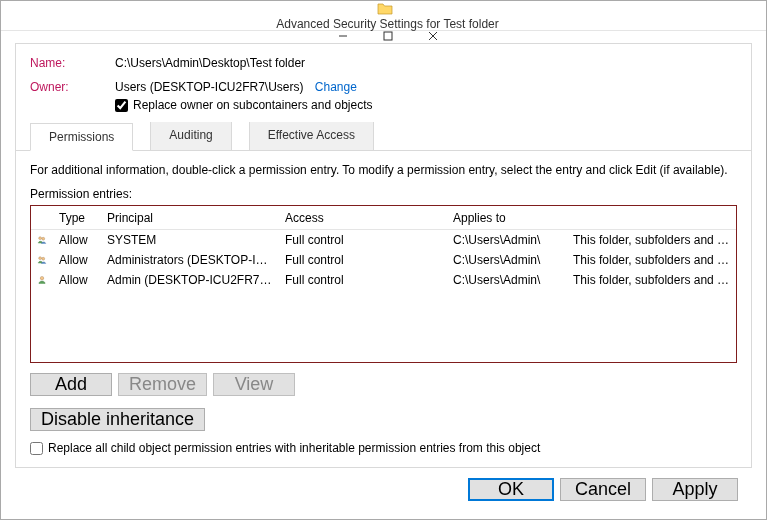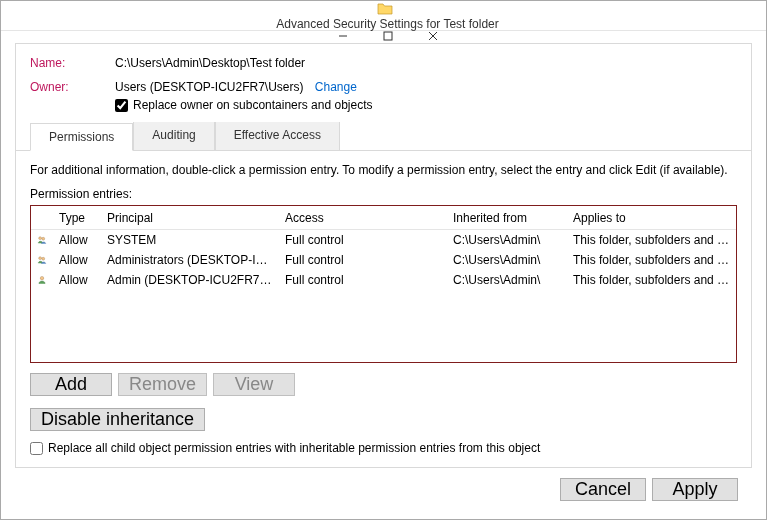--- a/index.html
+++ b/index.html
@@ -57,21 +57,21 @@
     margin-top: 10px;
     margin-left: -14px;
     margin-right: -14px;
     padding-left: 14px;
   }
   .tab {
     padding: 6px 18px;
     border: 1px solid #d9d9d9;
     border-bottom: none;
     background: #fff;
-    margin-right: 0px;
+    margin-right: 17px;
     position: relative;
     top: 1px;
     color: #333;
   }
   .tab.active {
     background: #fff;
     border-bottom: 1px solid #fff;
   }
   .tab:not(.active) {
     background: #f0f0f0;
@@ -200,21 +200,20 @@
     <div class="desc">For additional information, double-click a permission entry. To modify a permission entry, select the entry and click Edit (if available).</div>
 
     <div class="entries-label">Permission entries:</div>
 
     <div class="grid">
       <div class="grid-header">
         <div class="col col-icon"></div>
         <div class="col col-type">Type</div>
         <div class="col col-principal">Principal</div>
         <div class="col col-access">Access</div>
-        <div class="col col-inherited">Inherited from</div>
         <div class="col col-applies">Applies to</div>
       </div>
       <div class="grid-body" id="grid-body">
           <div class="row">
             <div class="cell col-icon">
               <svg width="16" height="16" viewBox="0 0 16 16">
                 <circle cx="5" cy="5" r="2.3" fill="#f4c58a" stroke="#8c6b3f" stroke-width="0.5"></circle>
                 <circle cx="10" cy="6" r="2.3" fill="#f4c58a" stroke="#8c6b3f" stroke-width="0.5"></circle>
                 <path d="M2 13c0-2 2-3 3.5-3s3.5 1 3.5 3" fill="#5a9e5a" stroke="#3a6a3a" stroke-width="0.5"></path>
                 <path d="M7 14c0-2 2-3 3.5-3s3.5 1 3.5 3" fill="#5b8fc7" stroke="#3a5a8a" stroke-width="0.5"></path>
@@ -268,16 +267,17 @@
     </div>
 
     <div class="replace-row">
       <input type="checkbox" style="">
       <label>Replace all child object permission entries with inheritable permission entries from this object</label>
     </div>
 
   </div>
 
   <div class="footer">
+    <button class="btn ok">OK</button>
     <button class="btn">Cancel</button>
     <button class="btn">Apply</button>
   </div>
 </div>
 
 </body></html>

